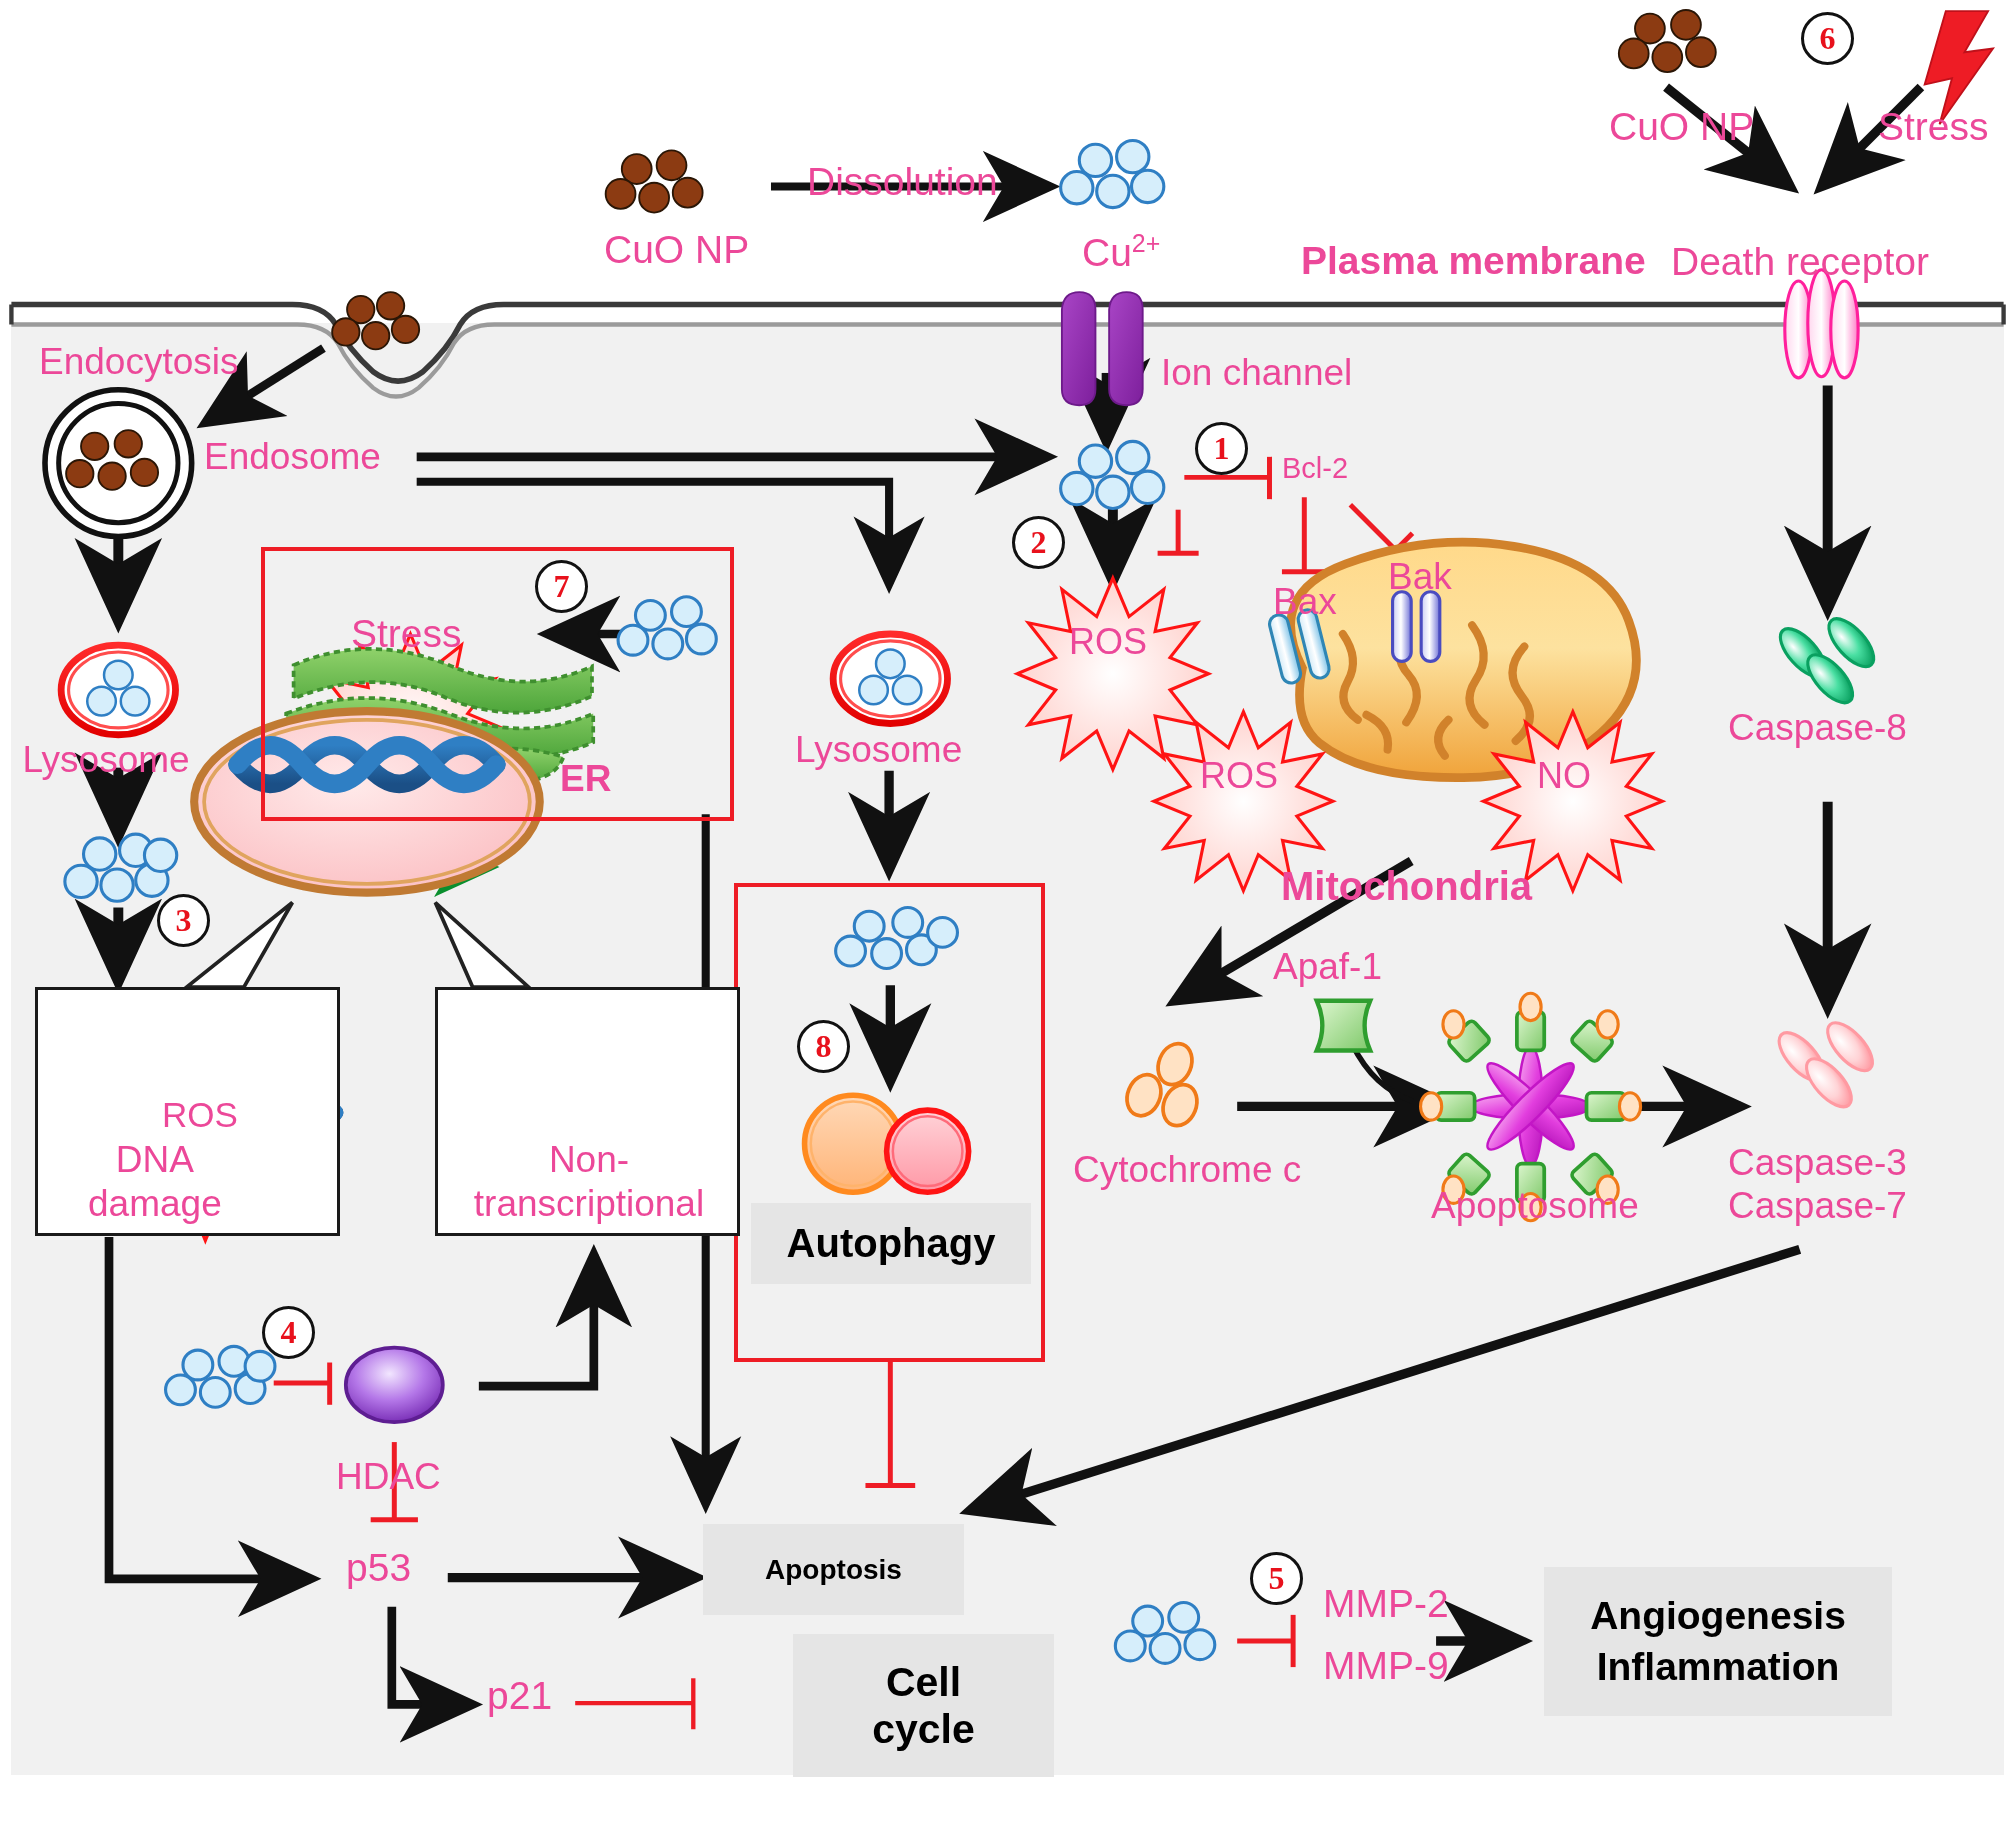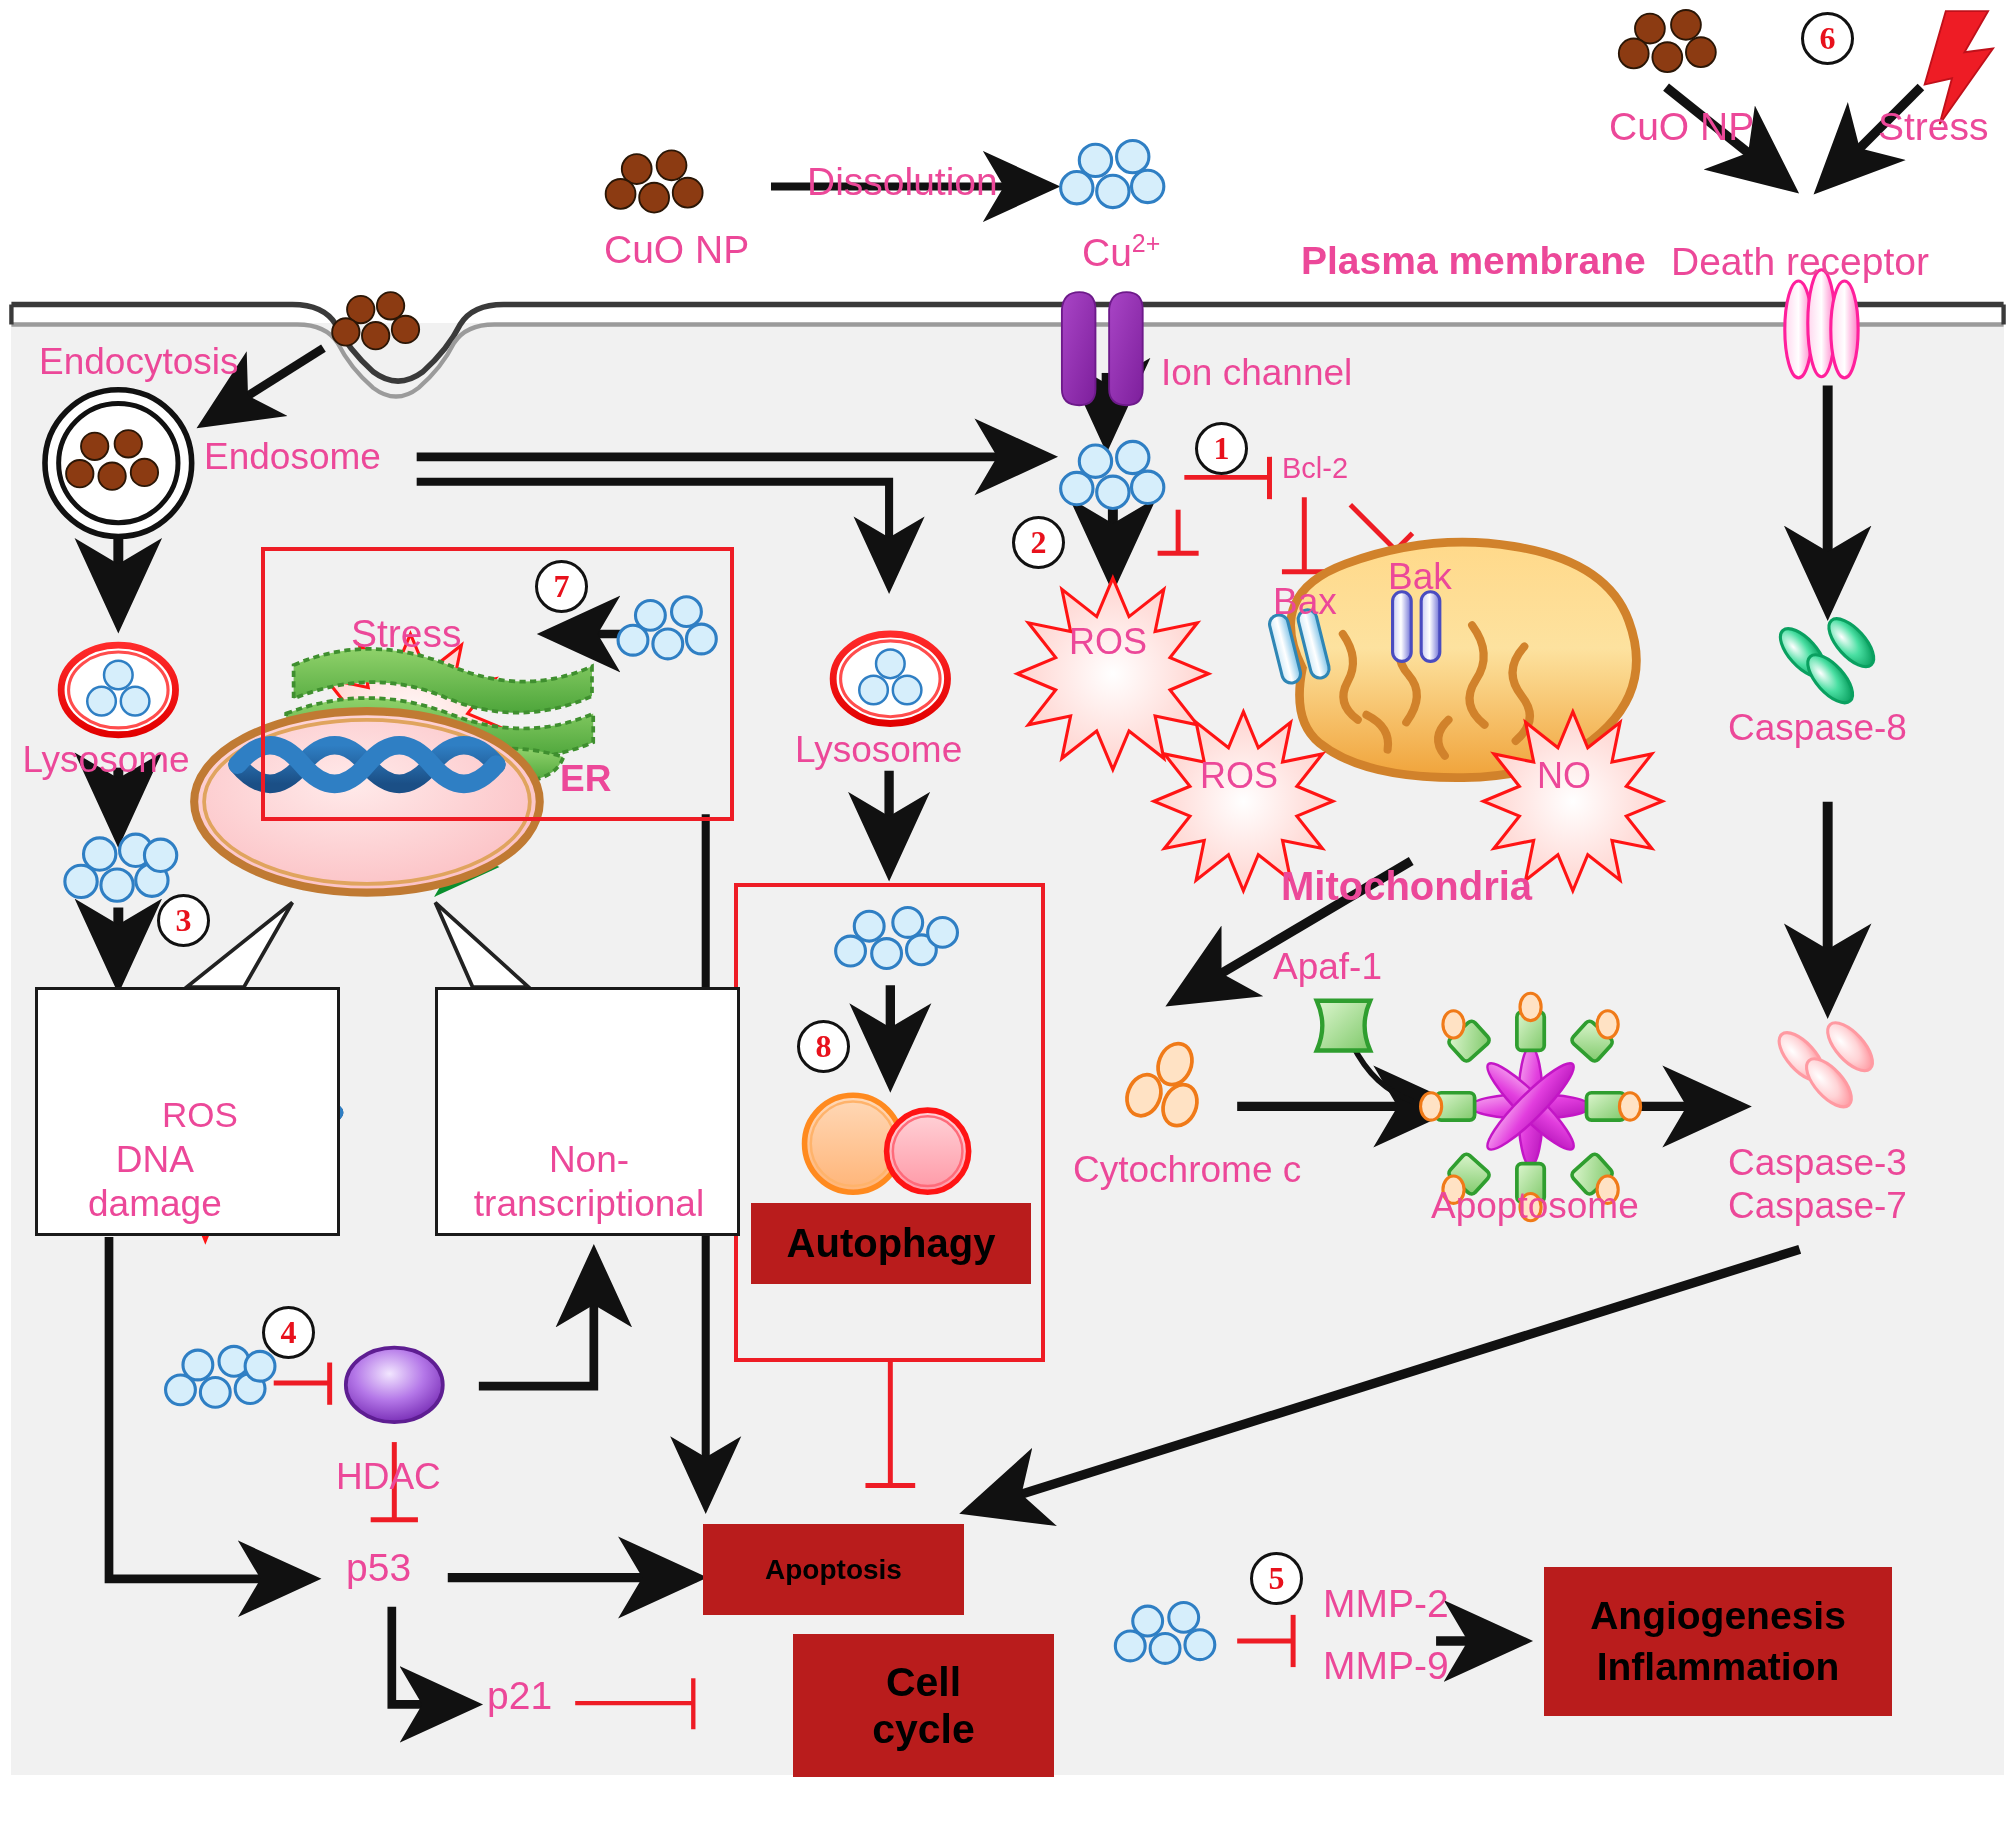--- a/index.html
+++ b/index.html
@@ -1,20 +1,20 @@
 <!DOCTYPE html>
 <html style="font-size:10px"><head>
 <meta charset="utf-8">
 <style>
   html,body{margin:0;padding:0;background:#fff;}
   body{font-family:"Liberation Sans", sans-serif;}
   #stage{position:relative;width:2015px;height:1843px;background:#ffffff;overflow:hidden;}
   .lbl{position:absolute;color:#ec4899;white-space:nowrap;line-height:1.05;}
   .bold{font-weight:bold;}
-  .whitebox{position:absolute;background:#b91c1c;display:flex;align-items:center;justify-content:center;text-align:center;font-weight:bold;color:#000;}
+  .whitebox{position:absolute;background:#e5e5e5;display:flex;align-items:center;justify-content:center;text-align:center;font-weight:bold;color:#000;}
   .redbox{position:absolute;border:4.4px solid #ee1c25;box-sizing:border-box;}
   .blackbox{position:absolute;border:3.7px solid #1a1a1a;box-sizing:border-box;background:#fff;}
   .circnum{position:absolute;border:3.7px solid #111;border-radius:50%;background:#fff;color:#e8111c;
            font-weight:bold;display:flex;align-items:center;justify-content:center;font-family:"Liberation Serif",serif;}
   svg.ov{position:absolute;left:0;top:0;width:2015px;height:1843px;pointer-events:none;overflow:visible;}
   .cytosol{position:absolute;background:#f1f1f1;}
 </style>
 </head>
 <body>
 

